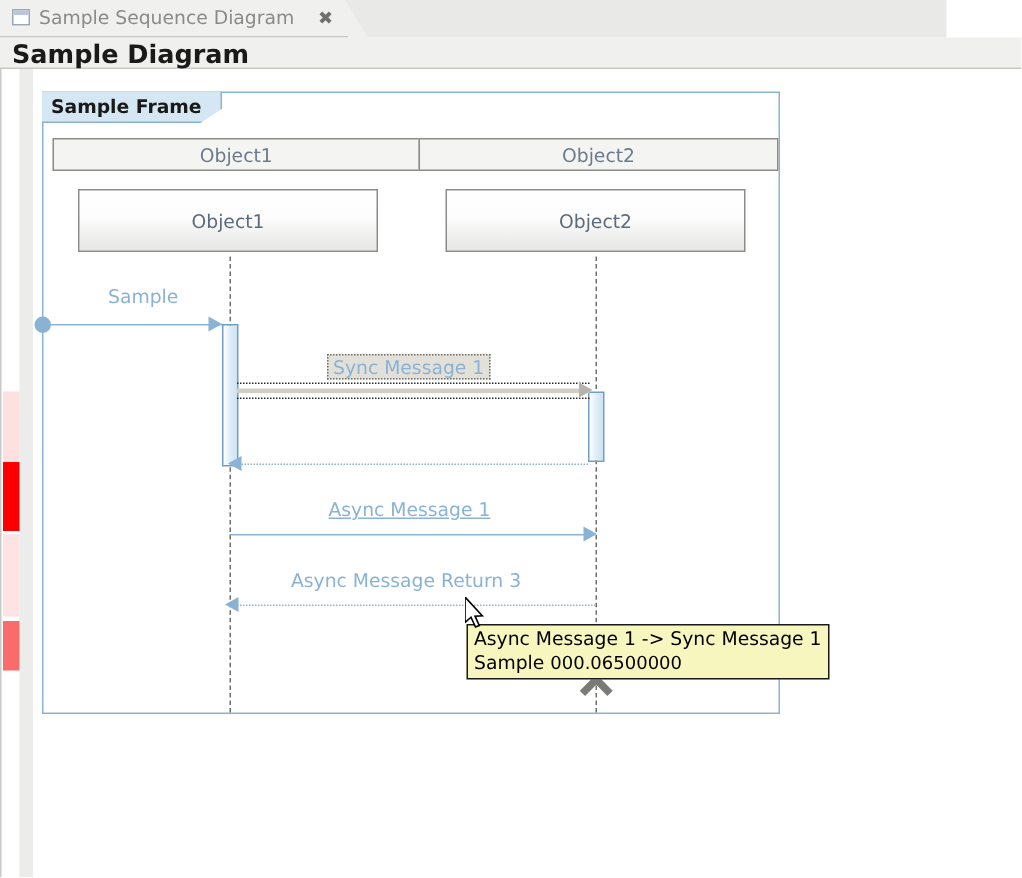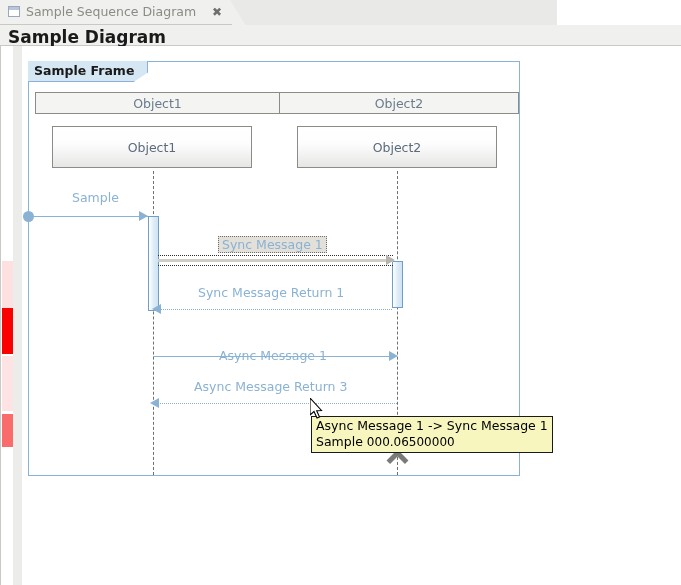--- a/index.html
+++ b/index.html
@@ -14,21 +14,21 @@
     overflow: hidden;
     font-family: "DejaVu Sans", "Liberation Sans", sans-serif;
     font-size: 12px;
     color: #000000;
   }
 
   
   #tabstrip {
     position: absolute;
     left: 0; top: 0;
-    width: 557px; height: 25px;
+    width: 631px; height: 25px;
     background: #e9e9e7;
   }
   #tab-active {
     position: absolute;
     left: 0; top: 0;
     width: 258px; height: 25px;
     background: #f0f0ee;
   }
   #tab-active .tab-slant {
     position: absolute;
@@ -348,25 +348,24 @@
   <div class="msg-label" style="left:72px; top:144px;">Sample</div>
 
   <div class="msg-dots-top" style="left:158px; top:209px; width:235px;"></div>
   <div class="msg-line selected" style="left:158px; top:213px; width:235px;"></div>
   <div class="msg-dots-bot" style="left:158px; top:219px; width:235px;"></div>
   <div class="arrow-right grey" style="left:386px; top:209px;"></div>
   <div class="msg-label selected" style="left:218px; top:190px;">Sync Message 1</div>
 
   <div class="msg-line dotted" style="left:158px; top:263px; width:234px;"></div>
   <div class="arrow-left" style="left:152px; top:258px;"></div>
-  <div class="msg-label" style="left:198px; top:239px;">Sync Message Return 1</div>
 
   <div class="msg-line" style="left:153px; top:310px; width:239px;"></div>
   <div class="arrow-right" style="left:389px; top:305px;"></div>
-  <div class="msg-label" style="left:219px; top:302px;">Async Message 1</div>
+  <div class="msg-label" style="left:219px; top:286px;text-decoration:underline;">Async Message 1</div>
 
   <div class="msg-line dotted" style="left:158px; top:357px; width:239px;"></div>
   <div class="arrow-left" style="left:150px; top:352px;"></div>
   <div class="msg-label" style="left:194px; top:333px;">Async Message Return 3</div>
 
   <div id="destroy-x" style="left:384px; top:394px;"></div>
 
   <div id="tooltip">
     <div class="tt-line1">Async Message 1 -&gt; Sync Message 1</div>
     <div class="tt-line2">

